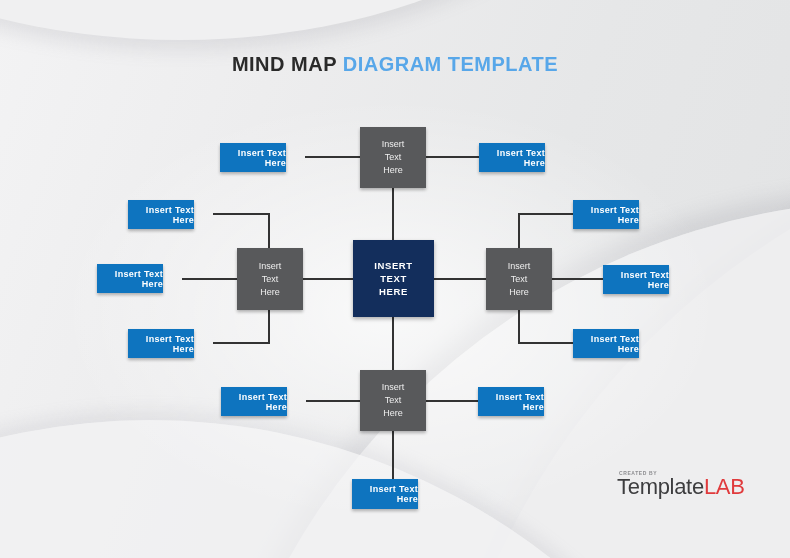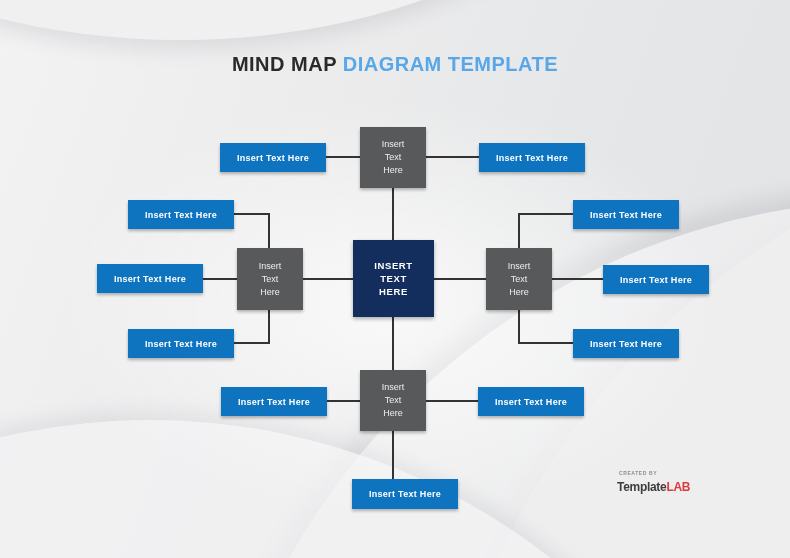--- a/index.html
+++ b/index.html
@@ -20,21 +20,21 @@
          font-size:20px;font-weight:bold;letter-spacing:.5px;color:#2a2a2a;}
   .title .accent{color:#58a7e9;}
 
   
   .connectors{position:absolute;left:0;top:0;pointer-events:none;}
   .connectors path{stroke:#333333;stroke-width:2;fill:none;}
 
   
   .node{position:absolute;display:flex;align-items:center;justify-content:center;
         text-align:right;color:#ffffff;box-sizing:border-box;cursor:pointer;}
-  .leaf{width:106px;height:29px;background:#0e74bf;font-size:9px;font-weight:bold;
+  .leaf{width:66px;height:29px;background:#0e74bf;font-size:9px;font-weight:bold;
         letter-spacing:.3px;box-shadow:0 2px 3px rgba(0,0,0,.28);}
   .branch{width:66px;flex-direction:column;background:#58595b;color:#efefef;
           font-size:9px;line-height:13px;box-shadow:0 2px 3px rgba(0,0,0,.28);}
   .center-node{left:353px;top:240px;width:81px;height:77px;flex-direction:column;
           background:#132e5c;font-size:9.5px;font-weight:bold;letter-spacing:.6px;
           line-height:13px;box-shadow:0 2px 4px rgba(0,0,0,.3);}
 
   .pos-branch-top{left:360px;top:127px;height:61px;}
   .pos-branch-bottom{left:360px;top:370px;height:61px;}
   .pos-branch-left{left:237px;top:248px;height:62px;}
@@ -48,21 +48,21 @@
   .pos-leaf-right-upper{left:573px;top:200px;}
   .pos-leaf-right-middle{left:603px;top:265px;}
   .pos-leaf-right-lower{left:573px;top:329px;}
   .pos-leaf-bottom-left{left:221px;top:387px;}
   .pos-leaf-bottom-right{left:478px;top:387px;}
   .pos-leaf-bottom-center{left:352px;top:479px;height:30px;}
 
   
   .logo{position:absolute;left:617px;top:470px;}
   .logo-created{font-size:5px;font-weight:bold;color:#8d8d90;letter-spacing:.6px;margin:0 0 1px 2px;}
-  .logo-name{font-size:12px;font-weight:bold;color:#3d3d3f;line-height:20px;letter-spacing:-.3px;}
+  .logo-name{font-size:22px;font-weight:normal;color:#3d3d3f;line-height:20px;letter-spacing:-.3px;}
   .logo-accent{color:#e03a3c;}
 </style>
 </head>
 <body>
 
 <div class="canvas">
 
   <div class="bg-layer">
     <div class="bg-base"></div>
     <div class="swoosh swoosh-tl"></div>

